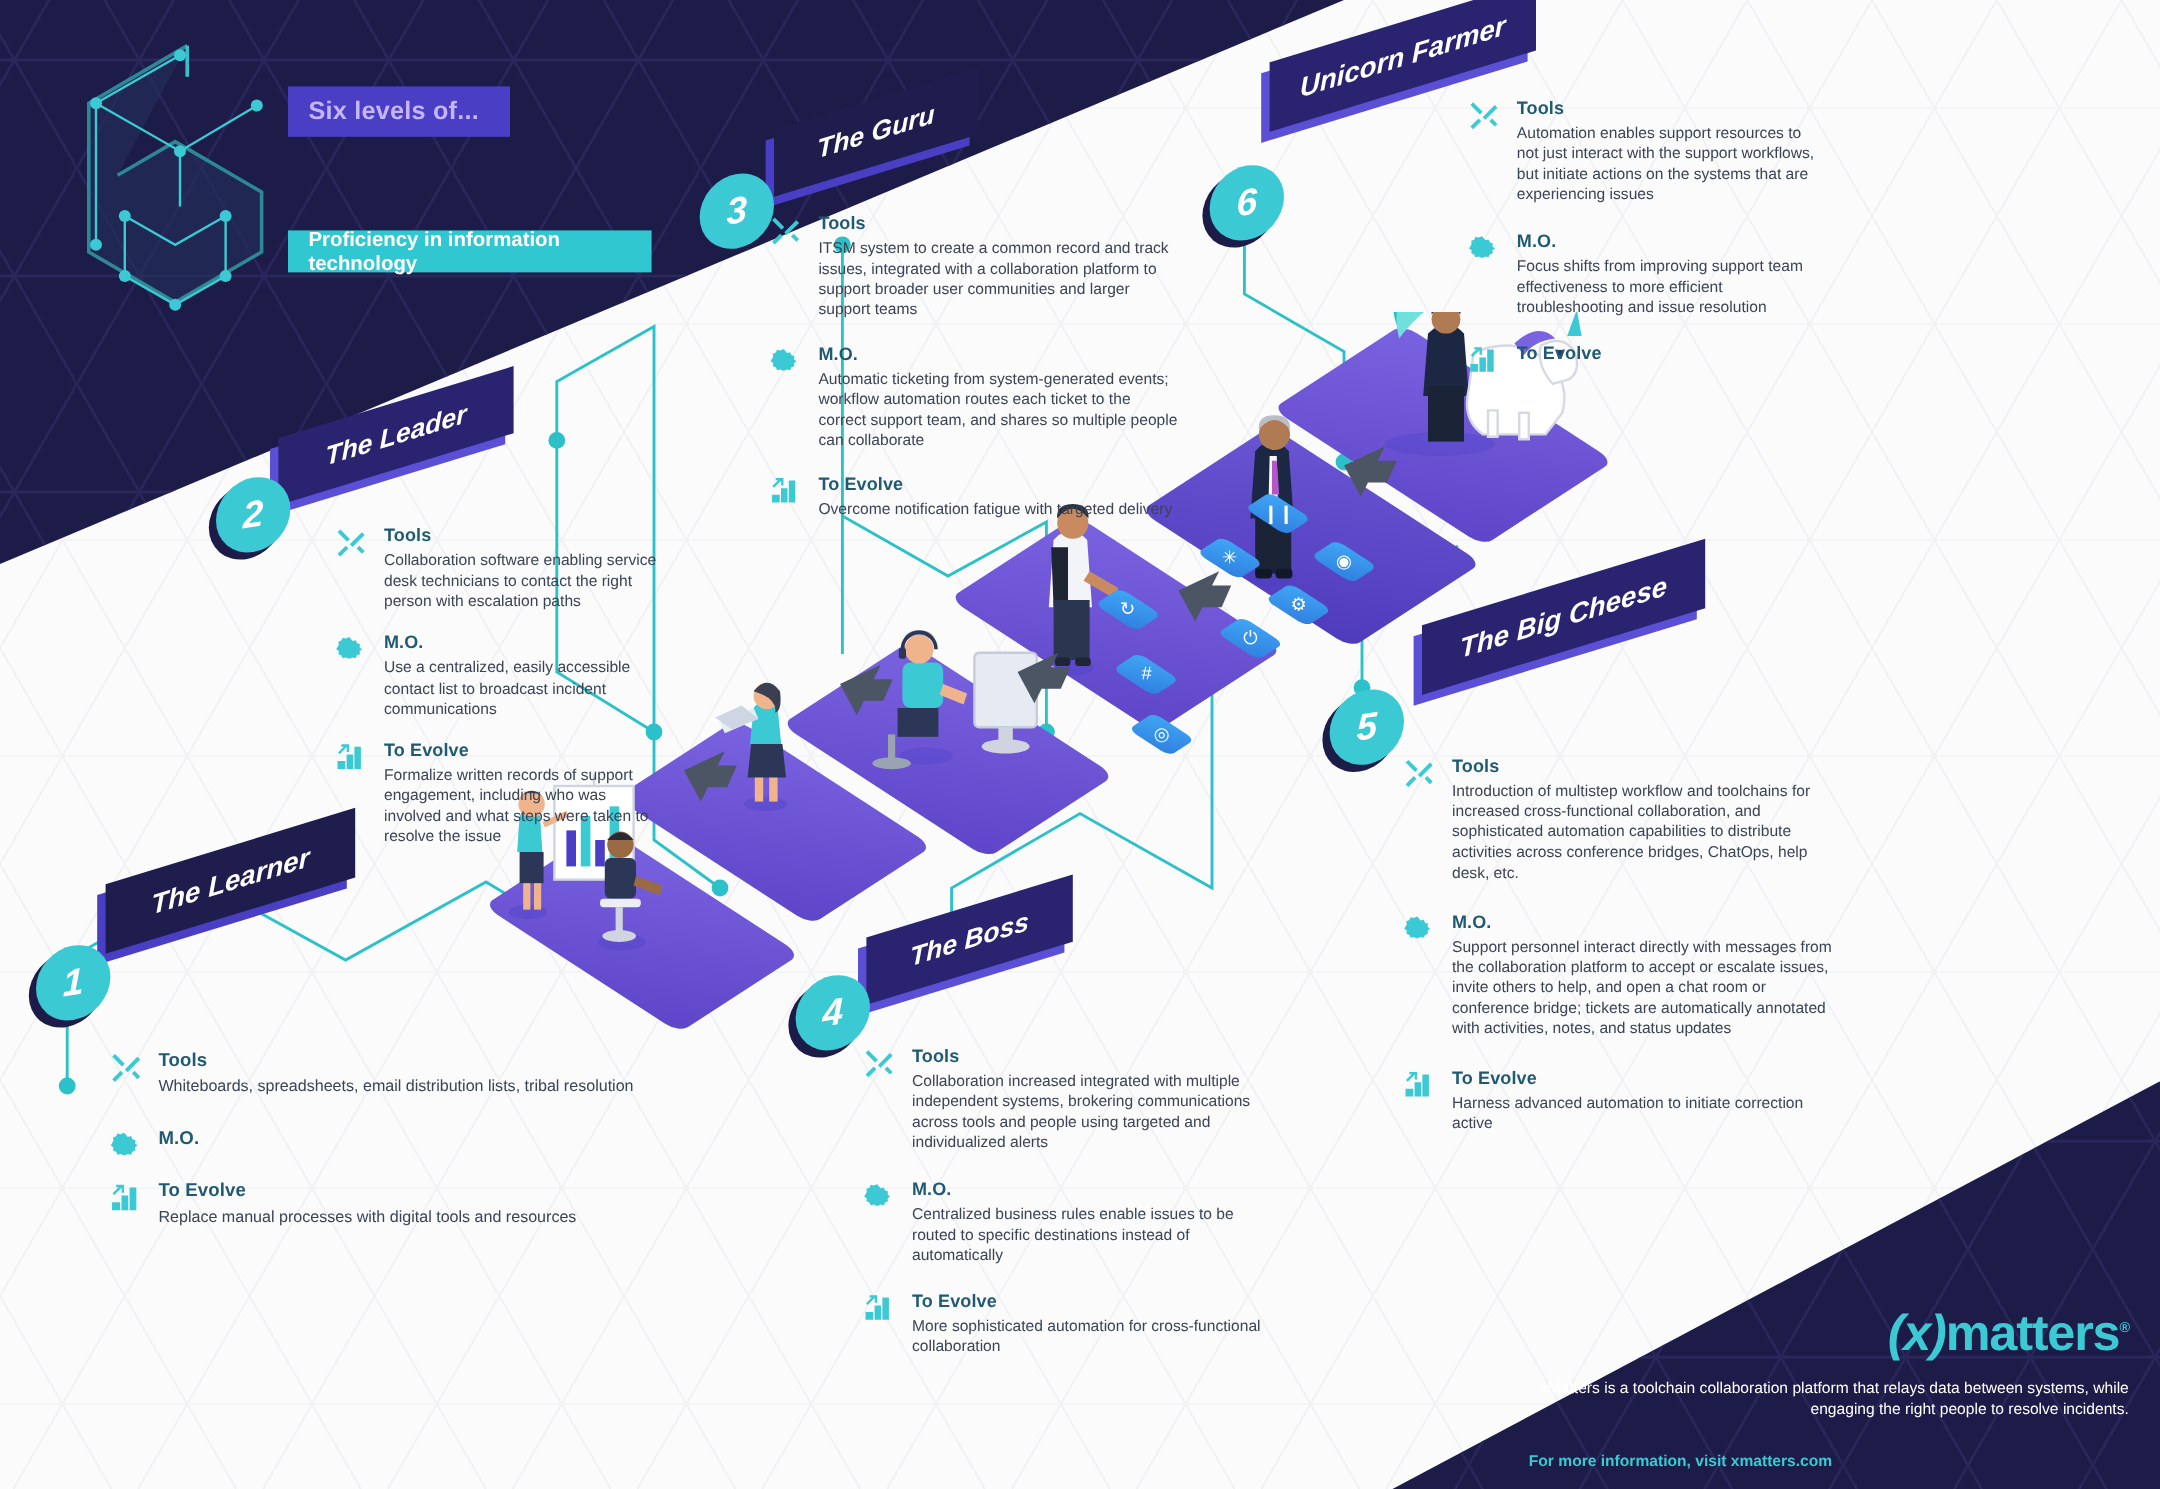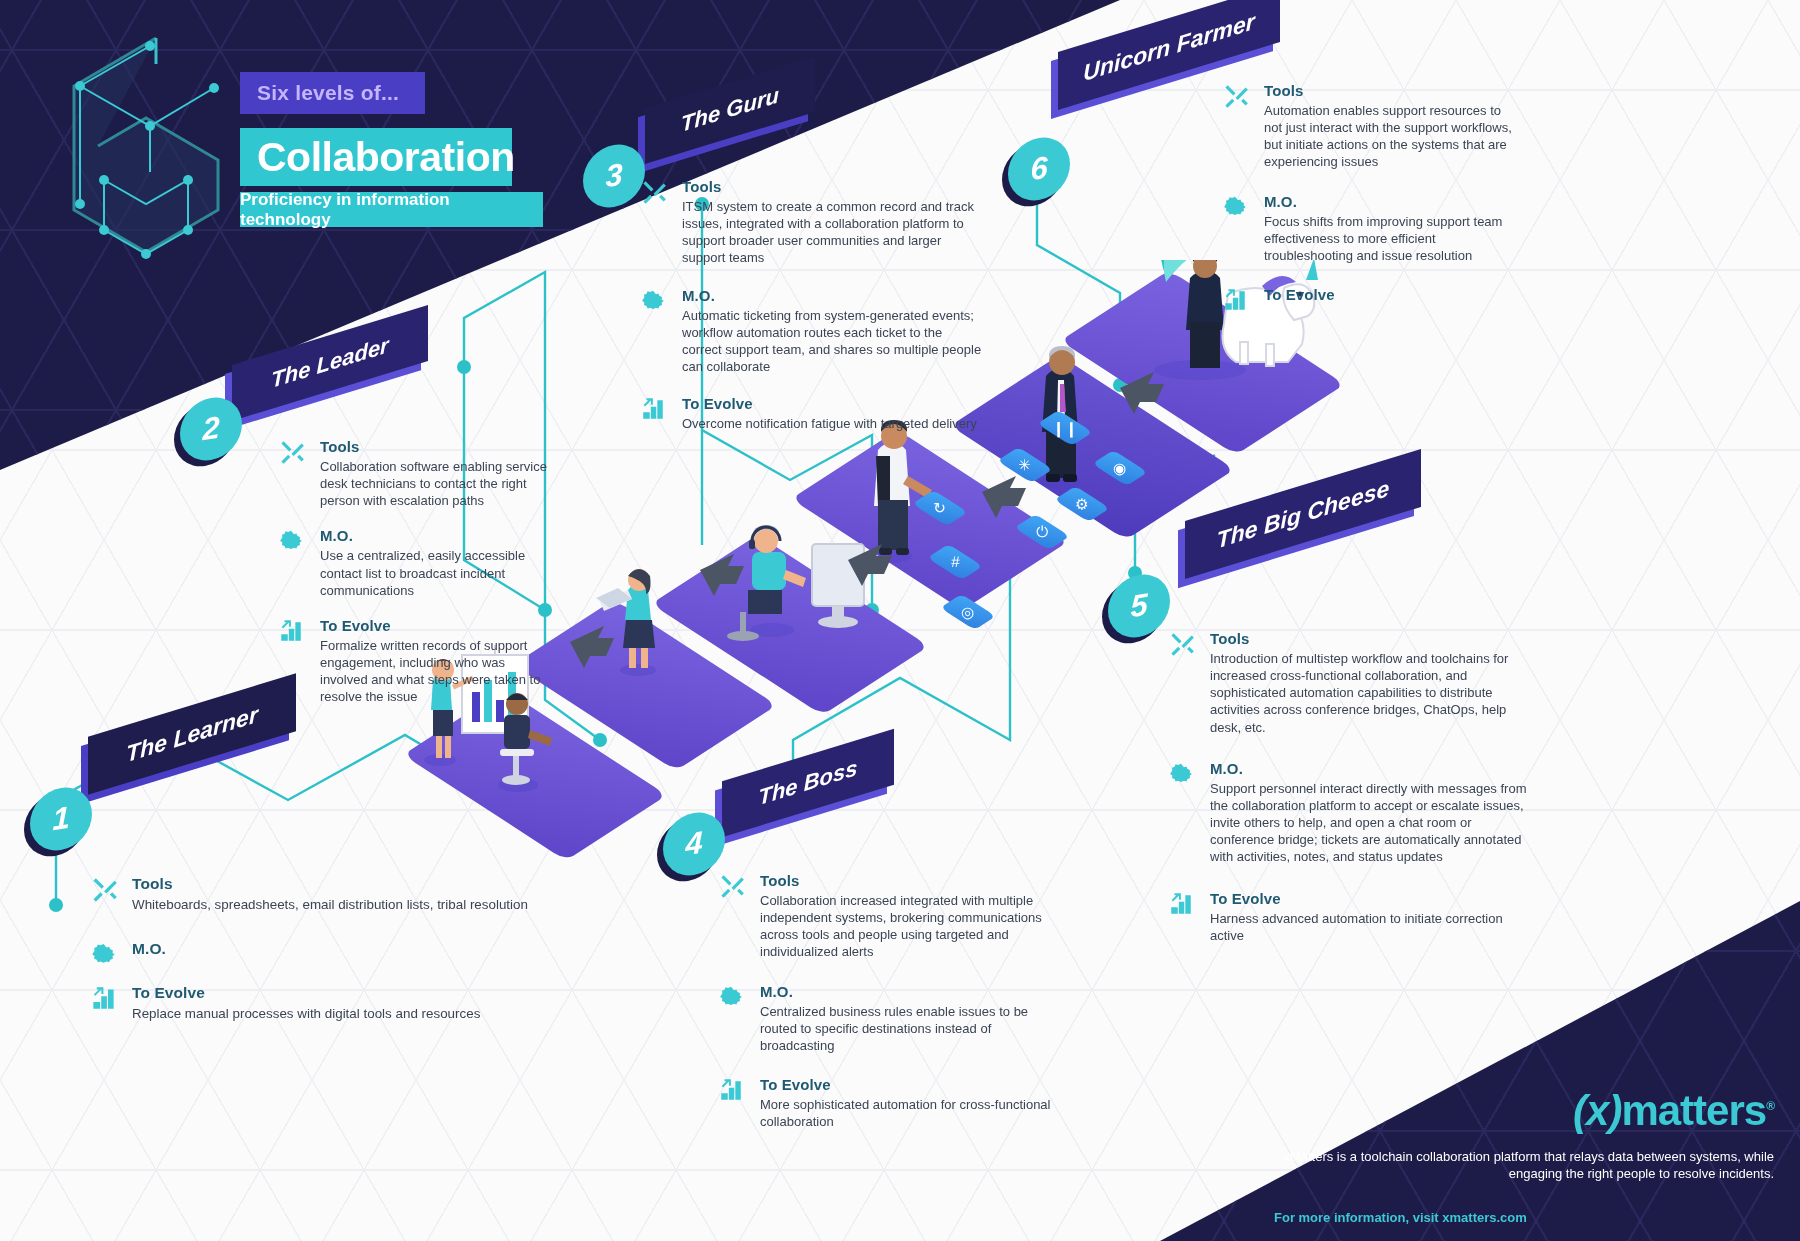--- a/index.html
+++ b/index.html
@@ -65,21 +65,21 @@
   .mast-title {
     position:absolute; left:240px; top:128px; width:272px; height:58px;
     background:#31c7d1; color:#fff;
     font-size:41px; font-weight:bold; letter-spacing:-0.5px;
     display:flex; align-items:center; padding-left:17px;
   }
   .mast-sub2 {
     position:absolute; left:240px; top:192px; width:303px; height:35px;
     background:#31c7d1; color:#fff;
     font-size:17px; font-weight:bold;
-    display:flex; align-items:center; 
+    display:flex; align-items:center; padding-left:17px;
   }
   .big6 { position:absolute; left:38px; top:20px; }
 
   
   .wires { position:absolute; inset:0; }
 
   
   .banner { position:absolute; }
   .banner .face {
     position:relative;
@@ -216,21 +216,20 @@
           <circle cx="66" cy="160" r="5"></circle>
         <circle cx="150" cy="160" r="5"></circle>
           <circle cx="108" cy="234" r="5"></circle>
         <circle cx="150" cy="210" r="5"></circle>
           <circle cx="66" cy="210" r="5"></circle>
       </g>
     </svg>
   </div>
 
   <div class="mast-sub1">Six levels of...</div>
-  <div class="mast-title">Collaboration</div>
   <div class="mast-sub2">Proficiency in information technology</div>
 
   <div class="art" style="left:400px;top:260px;width:1180px;height:560px;">
 
     <div class="tile" style="left:40px; top:420px; width:190px;height:190px;"></div>
 
     <div class="tile" style="left:150px; top:330px; width:190px;height:190px;"></div>
 
     <div class="tile" style="left:290px; top:265px; width:200px;height:200px;"></div>
 
@@ -524,21 +523,21 @@
       <h4>Tools</h4>
       <p>Collaboration increased integrated with multiple independent systems, brokering communications across tools and people using targeted and individualized alerts</p>
     </div>
     <div class="row" style="margin-top:22px;">
       <span class="ico">
         <svg viewBox="0 0 24 24" width="26" height="26" fill="#3bc9d4">
             <path d="M12 8a4 4 0 100 8 4 4 0 000-8zm10 4l-2-1.4.3-2.4-2.3-.9-1-2.2-2.3.6L12 2.6 9.3 3.7 7 3.1l-1 2.2-2.3.9.3 2.4L2 12l2 1.4-.3 2.4 2.3.9 1 2.2 2.3-.6 2.7 1.1 2.7-1.1 2.3.6 1-2.2 2.3-.9-.3-2.4z"></path>
           </svg>
       </span>
       <h4>M.O.</h4>
-      <p>Centralized business rules enable issues to be routed to specific destinations instead of broadcasting</p>
+      <p>Centralized business rules enable issues to be routed to specific destinations instead of automatically</p>
     </div>
     <div class="row" style="margin-top:22px;">
       <span class="ico">
         <svg viewBox="0 0 24 24" width="26" height="26" fill="#3bc9d4">
             <path d="M3 21h6v-6H3zM10 21h5V10h-5zM16 21h5V4h-5z"></path>
             <path d="M4 9l6-6M6 3h5v5" stroke="#3bc9d4" stroke-width="1.8" fill="none"></path>
           </svg>
       </span>
       <h4>To Evolve</h4>
       <p>More sophisticated automation for cross-functional collaboration</p>

